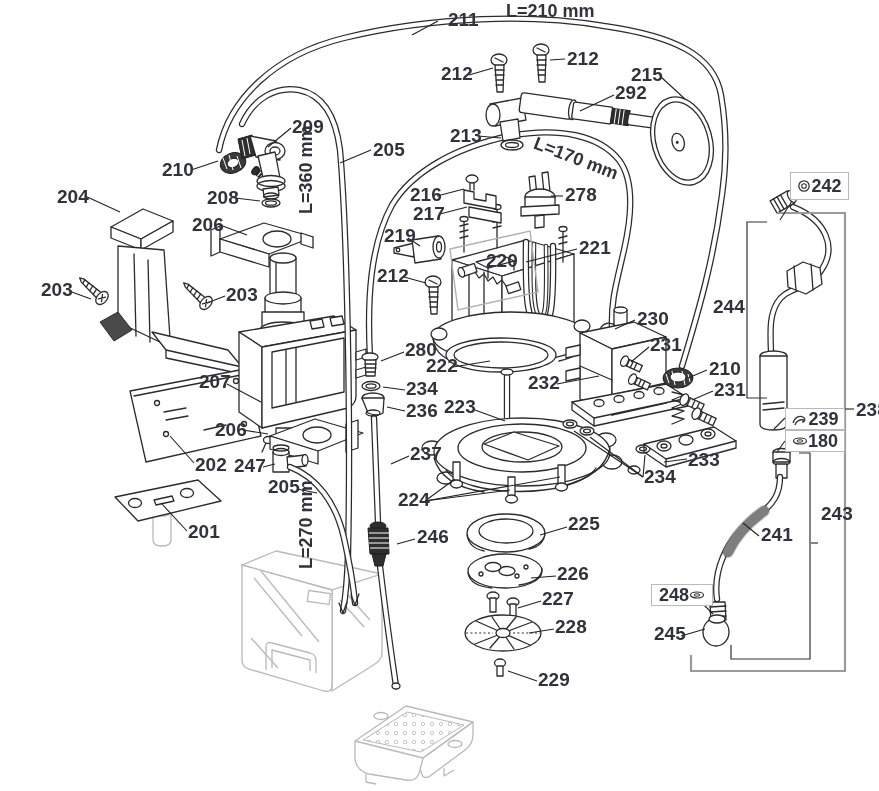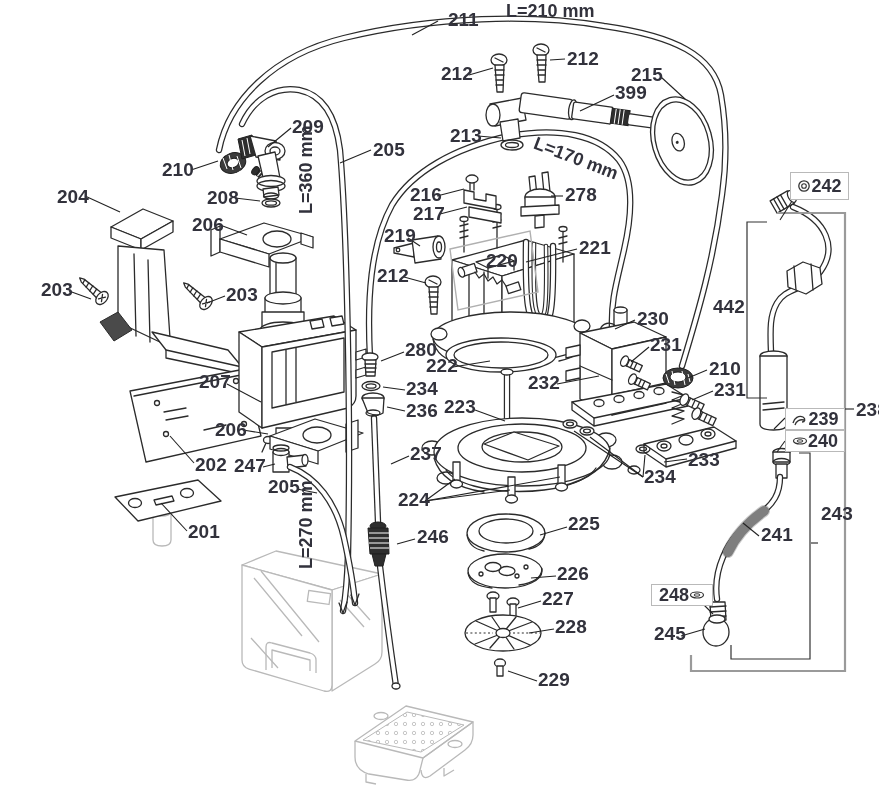--- a/index.html
+++ b/index.html
@@ -537,21 +537,21 @@
     <line class="ld" x1="771" y1="441" x2="763" y2="452"></line>
     <line class="ld" x1="690" y1="605" x2="699" y2="614"></line>
   </g>
 </svg>
 
 <div class="lbl" style="left:434px;top:10px">211</div>
 <div class="dim" style="left:492px;top:2px">L=210 mm</div>
 <div class="lbl" style="left:427px;top:64px">212</div>
 <div class="lbl" style="left:553px;top:49px">212</div>
 <div class="lbl" style="left:617px;top:65px">215</div>
-<div class="lbl" style="left:601px;top:83px">399</div>
+<div class="lbl" style="left:601px;top:83px">292</div>
 <div class="lbl" style="left:436px;top:126px">213</div>
 <div class="dim rot21" style="left:524px;top:134px">L=170 mm</div>
 <div class="lbl" style="left:278px;top:117px">209</div>
 <div class="lbl" style="left:148px;top:160px">210</div>
 <div class="lbl" style="left:359px;top:140px">205</div>
 <div class="dim vert" style="left:301px;top:196px">L=360 mm</div>
 <div class="lbl" style="left:193px;top:188px">208</div>
 <div class="lbl" style="left:43px;top:187px">204</div>
 <div class="lbl" style="left:178px;top:215px">206</div>
 <div class="lbl" style="left:27px;top:280px">203</div>
@@ -583,21 +583,21 @@
 <div class="lbl" style="left:630px;top:467px">234</div>
 <div class="lbl" style="left:384px;top:490px">224</div>
 <div class="lbl" style="left:174px;top:522px">201</div>
 <div class="dim vert" style="left:301px;top:551px">L=270 mm</div>
 <div class="lbl" style="left:403px;top:527px">246</div>
 <div class="lbl" style="left:554px;top:514px">225</div>
 <div class="lbl" style="left:543px;top:564px">226</div>
 <div class="lbl" style="left:528px;top:589px">227</div>
 <div class="lbl" style="left:541px;top:617px">228</div>
 <div class="lbl" style="left:524px;top:670px">229</div>
-<div class="lbl" style="left:699px;top:297px">442</div>
+<div class="lbl" style="left:699px;top:297px">244</div>
 <div class="lbl" style="left:842px;top:400px">238</div>
 <div class="lbl" style="left:747px;top:525px">241</div>
 <div class="lbl" style="left:807px;top:504px">243</div>
 <div class="lbl" style="left:640px;top:624px">245</div>
 
 <div class="lblbox" style="left:776px;top:172px;width:57px;height:26px">
   <svg width="14" height="14">
         <circle cx="7" cy="7" r="5.2" fill="none" stroke="#333" stroke-width="1.3"></circle>
         <circle cx="7" cy="7" r="2.3" fill="none" stroke="#333" stroke-width="1.1"></circle>
       </svg>
@@ -607,21 +607,21 @@
   <svg width="17" height="13">
         <path d="M2,10 C3,5 8,2 12,4 C15,6 14,9 11,9 M4,12 C5,8 9,6 13,7" fill="none" stroke="#333" stroke-width="1.3"></path>
       </svg>
   <span>239</span>
 </div>
 <div class="lblbox" style="left:771px;top:430px;width:58px;height:20px">
   <svg width="16" height="10">
         <ellipse cx="8" cy="5" rx="6.5" ry="3" fill="none" stroke="#333" stroke-width="1.2"></ellipse>
         <ellipse cx="8" cy="5" rx="3" ry="1.2" fill="none" stroke="#333" stroke-width="1"></ellipse>
       </svg>
-  <span>240</span>
+  <span>180</span>
 </div>
 <div class="lblbox" style="left:637px;top:584px;width:60px;height:20px">
   <span>248</span>
   <svg width="16" height="10">
         <ellipse cx="8" cy="5" rx="6.5" ry="3" fill="none" stroke="#333" stroke-width="1.2"></ellipse>
         <ellipse cx="8" cy="5" rx="3" ry="1.2" fill="none" stroke="#333" stroke-width="1"></ellipse>
       </svg>
 </div>
 </div>
 

